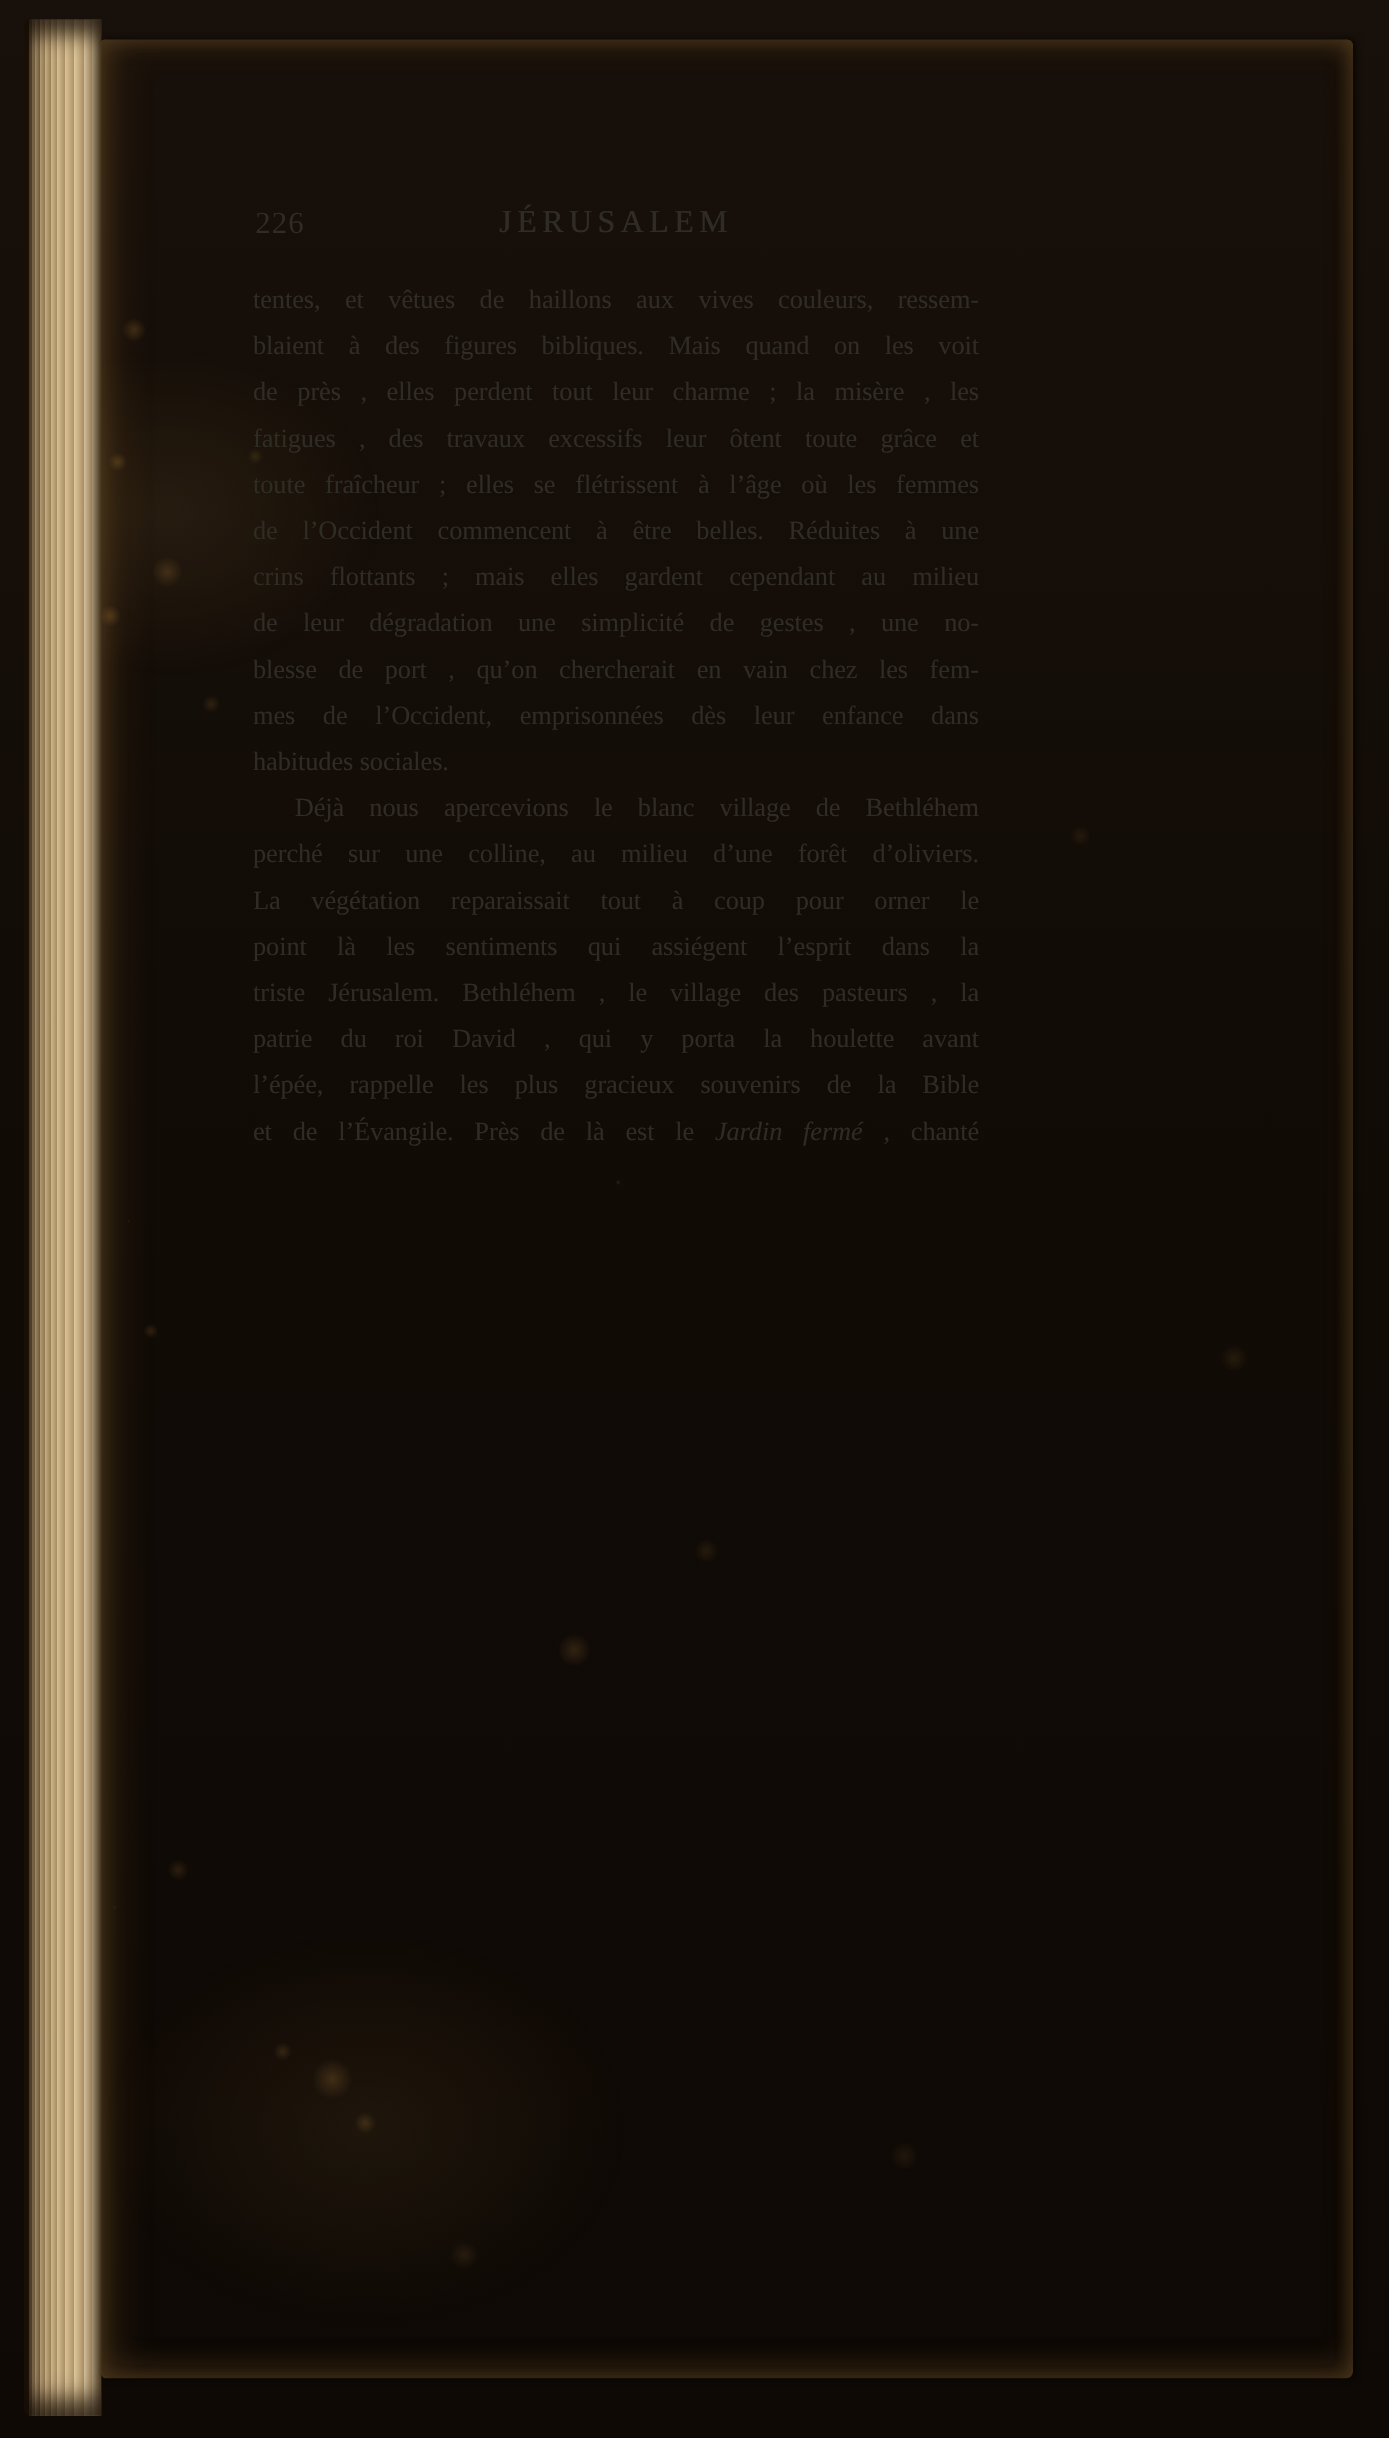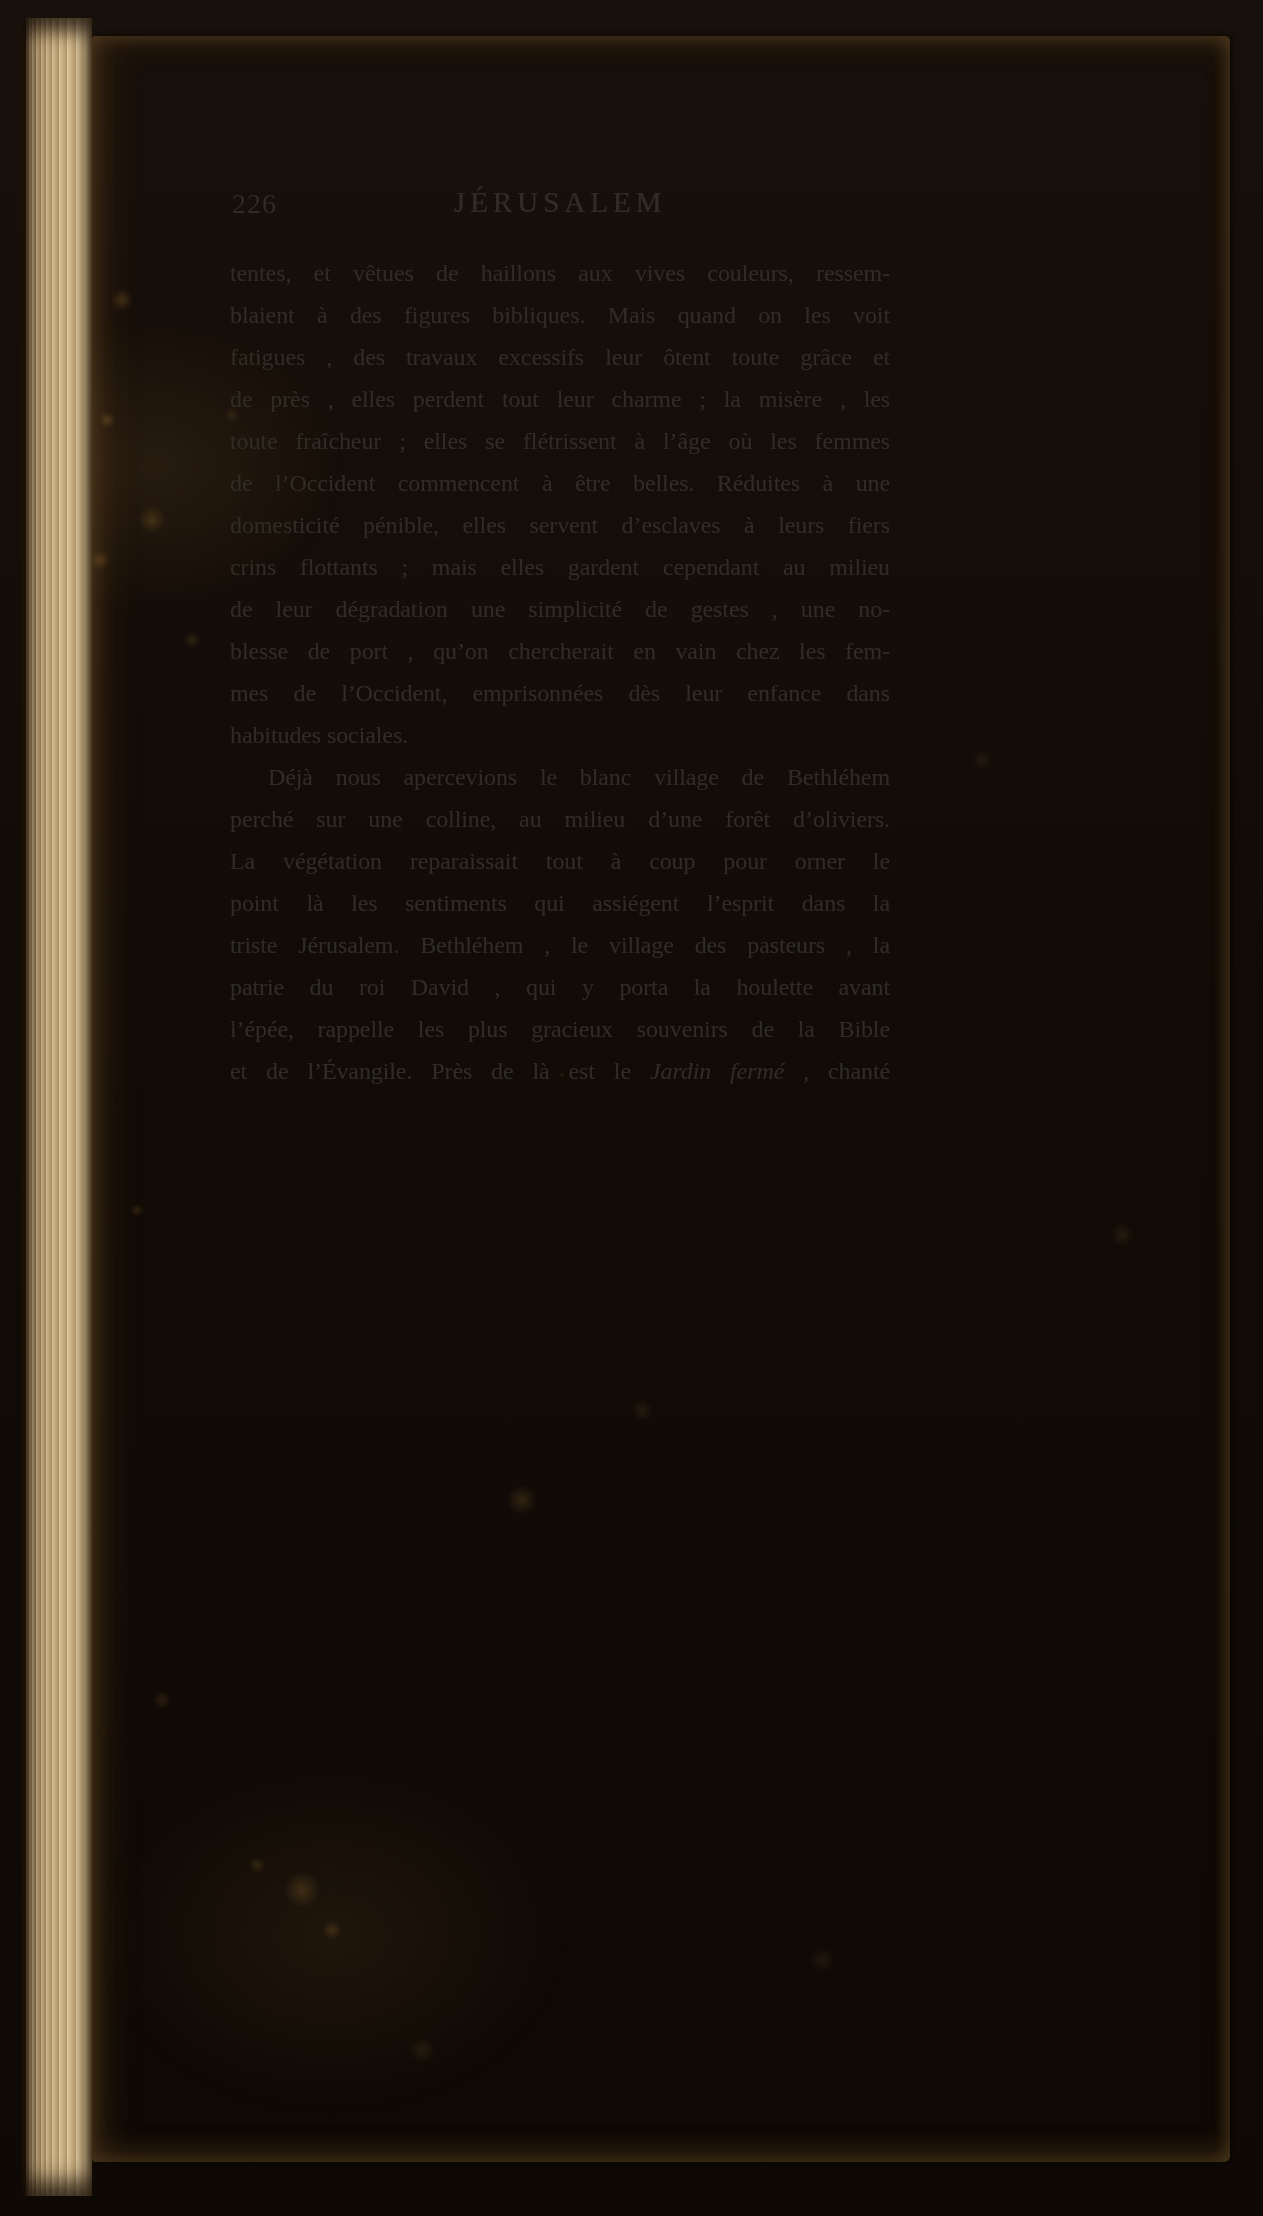--- a/index.html
+++ b/index.html
@@ -143,25 +143,24 @@
     <div class="stains"></div>
     <div class="content">
       <div class="pghead">
         <span class="pgnum">226</span>
         <span class="runtitle">JÉRUSALEM</span>
       </div>
       <div class="bodytext">
           <div class="para">
             <div class="line just"><span>tentes, et vêtues de haillons aux vives couleurs, ressem-</span></div>
             <div class="line just"><span>blaient à des figures bibliques. Mais quand on les voit</span></div>
+            <div class="line just"><span>de près , elles perdent tout leur charme ; la misère , les</span></div>
             <div class="line just"><span>fatigues , des travaux excessifs leur ôtent toute grâce et</span></div>
-            <div class="line just"><span>de près , elles perdent tout leur charme ; la misère , les</span></div>
             <div class="line just"><span>toute fraîcheur ; elles se flétrissent à l’âge où les femmes</span></div>
             <div class="line just"><span>de l’Occident commencent à être belles. Réduites à une</span></div>
-            <div class="line just"><span>domesticité pénible, elles servent d’esclaves à leurs fiers</span></div>
             <div class="line just"><span>crins flottants ; mais elles gardent cependant au milieu</span></div>
             <div class="line just"><span>de leur dégradation une simplicité de gestes , une no-</span></div>
             <div class="line just"><span>blesse de port , qu’on chercherait en vain chez les fem-</span></div>
             <div class="line just"><span>mes de l’Occident, emprisonnées dès leur enfance dans</span></div>
             <div class="line"><span>habitudes sociales.</span></div>
           </div>
           <div class="para">
             <div class="line just indent"><span>Déjà nous apercevions le blanc village de Bethléhem</span></div>
             <div class="line just"><span>perché sur une colline, au milieu d’une forêt d’oliviers.</span></div>
             <div class="line just"><span>La végétation reparaissait tout à coup pour orner le</span></div>

